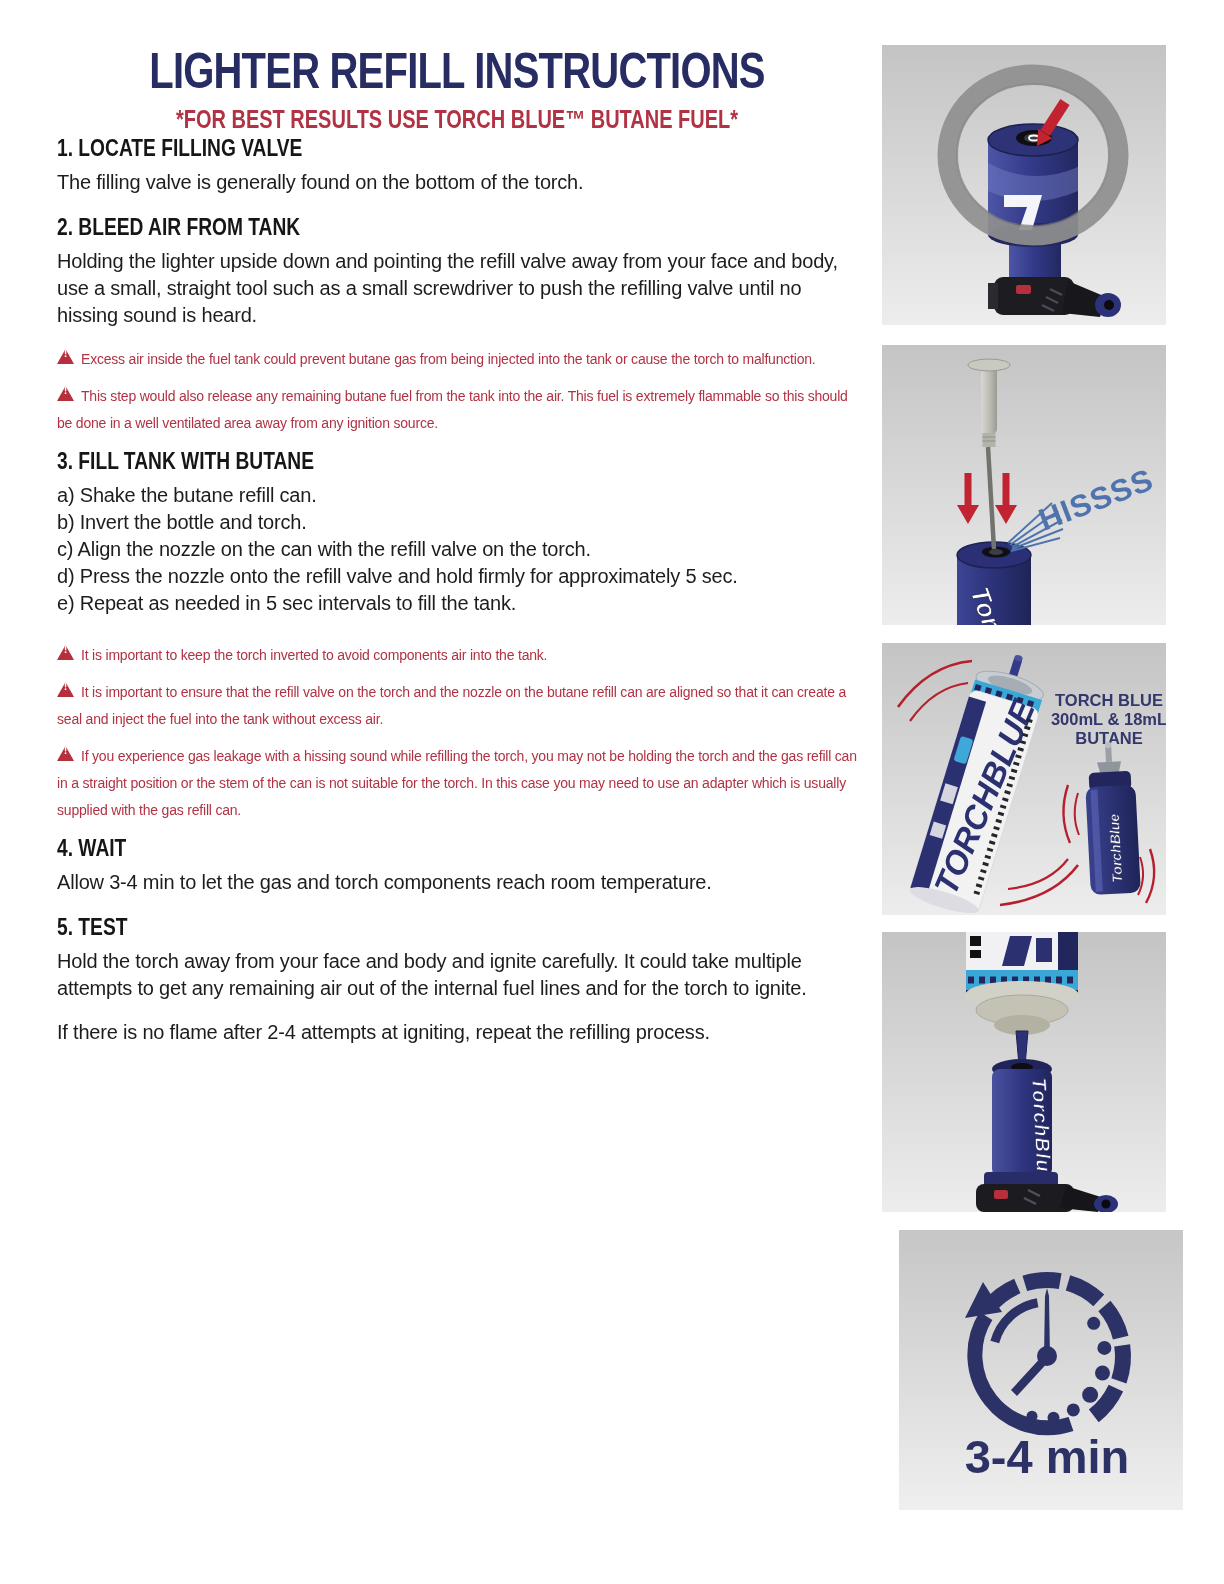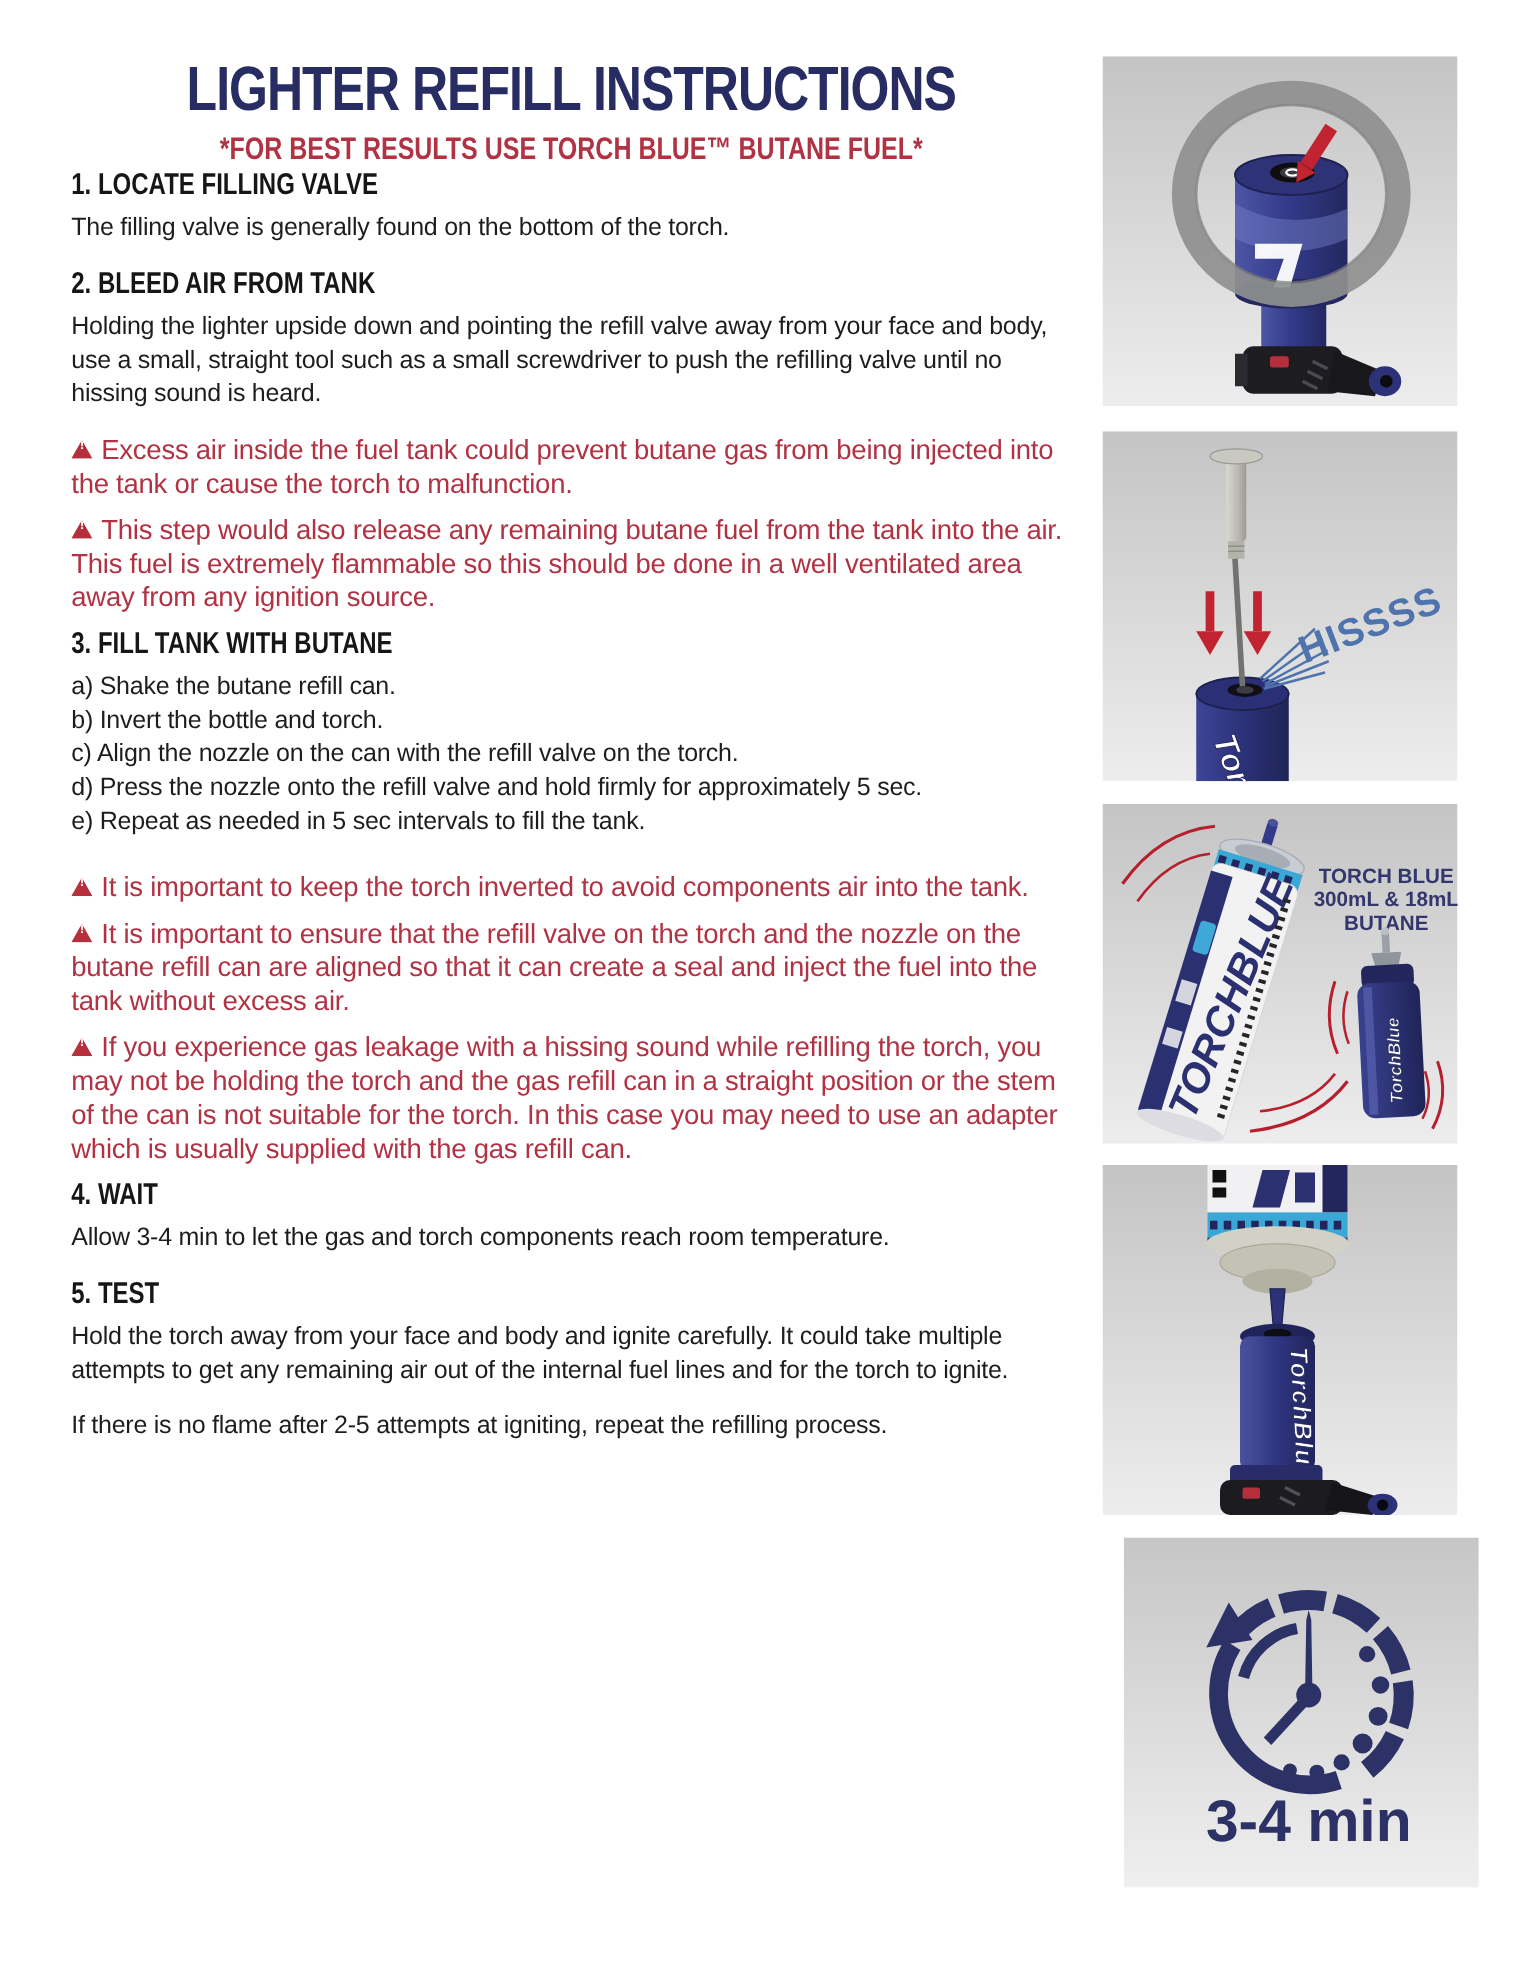--- a/index.html
+++ b/index.html
@@ -36,21 +36,21 @@
   }
   .mt1{margin-top:64px;} .mt2{margin-top:38px;} .mt3{margin-top:49px;}
   .mt4{margin-top:54px;} .mt5{margin-top:39px;}
   p.body, p.li{
     font-size:20px;line-height:27px;color:#1d1d1d;
     margin:0 0 17px 0;letter-spacing:-0.2px;
   }
   p.li{margin:0;}
   .list{margin:0 0 25px 0;}
   p.warn{
-    font-size:22px;line-height:27px;color:#b13243;
+    font-size:14px;line-height:27px;color:#b13243;
     margin:0 0 10px 0;letter-spacing:-0.2px;
   }
   .warn-icon{
     display:inline-block;width:17px;height:15px;
     background:#b5303c;
     clip-path:polygon(50% 0,100% 100%,0 100%);
     margin-right:7px;position:relative;top:0;
   }
   .warn-icon::after{
     content:"!";position:absolute;left:0;right:0;bottom:-3px;
@@ -91,21 +91,21 @@
     </div>
     <p class="warn"><span class="warn-icon"></span><span>It is important to keep the torch inverted to avoid components air into the tank.</span></p>
     <p class="warn"><span class="warn-icon"></span><span>It is important to ensure that the refill valve on the torch and the nozzle on the butane refill can are aligned so that it can create a seal and inject the fuel into the tank without excess air.</span></p>
     <p class="warn"><span class="warn-icon"></span><span>If you experience gas leakage with a hissing sound while refilling the torch, you may not be holding the torch and the gas refill can in a straight position or the stem of the can is not suitable for the torch. In this case you may need to use an adapter which is usually supplied with the gas refill can.</span></p>
 
     <h2 class="sec mt4">4. WAIT</h2>
     <p class="body">Allow 3-4 min to let the gas and torch components reach room temperature.</p>
 
     <h2 class="sec mt5">5. TEST</h2>
     <p class="body">Hold the torch away from your face and body and ignite carefully. It could take multiple attempts to get any remaining air out of the internal fuel lines and for the torch to ignite.</p>
-    <p class="body">If there is no flame after 2-5 attempts at igniting, repeat the refilling process.</p>
+    <p class="body">If there is no flame after 2-4 attempts at igniting, repeat the refilling process.</p>
 
   </div>
 
   <div class="fig fig1">
     <svg width="284" height="280" viewBox="0 0 284 280">
       <defs>
         <linearGradient id="f1bg" x1="0" y1="0" x2="0" y2="1">
           <stop offset="0" stop-color="#c4c4c4"></stop>
             <stop offset="1" stop-color="#ededed"></stop>
         </linearGradient>

